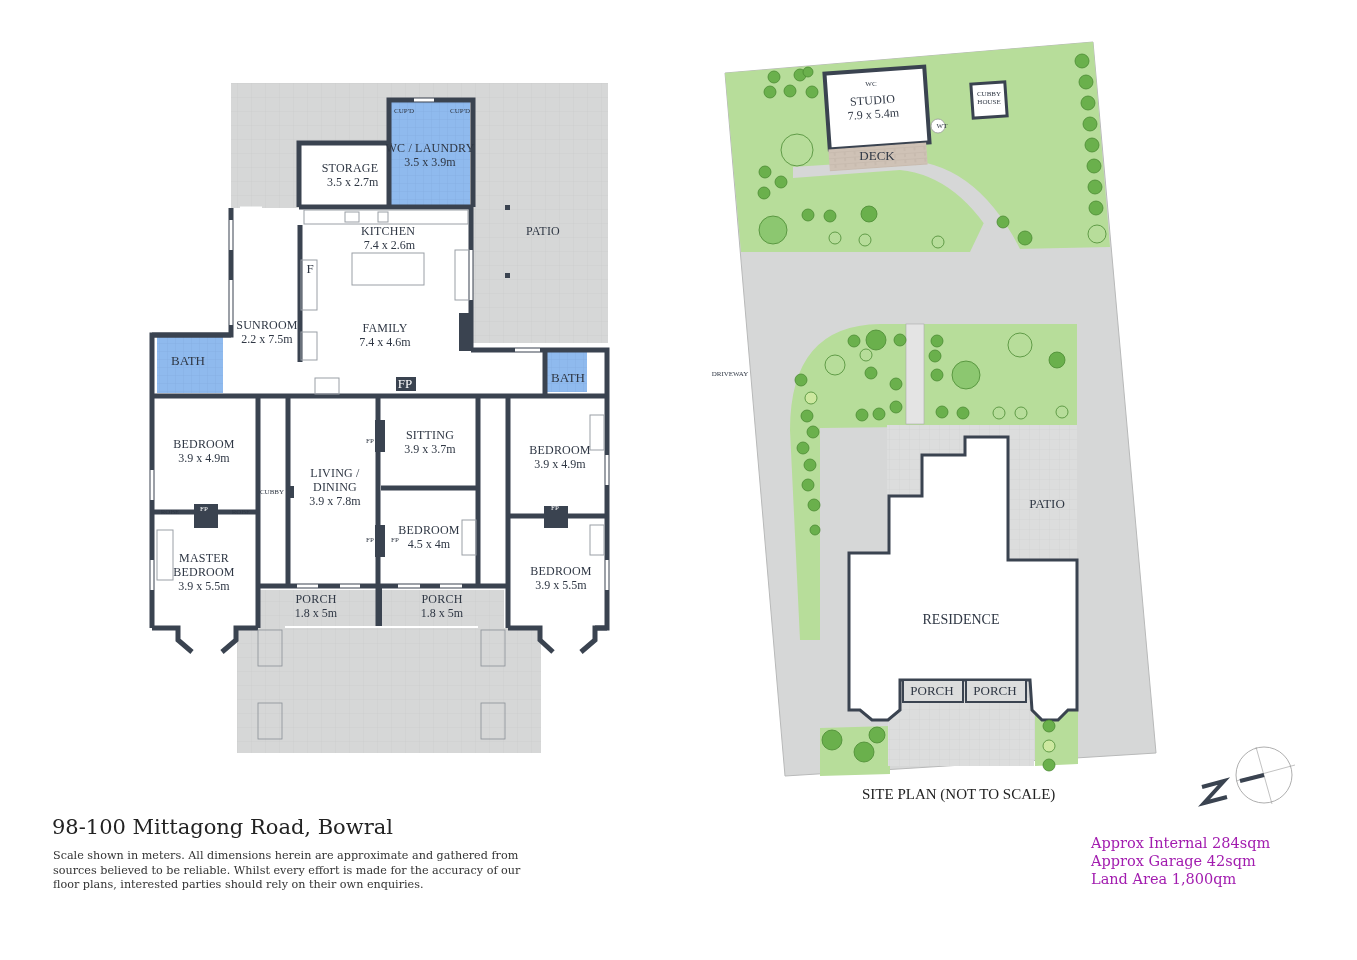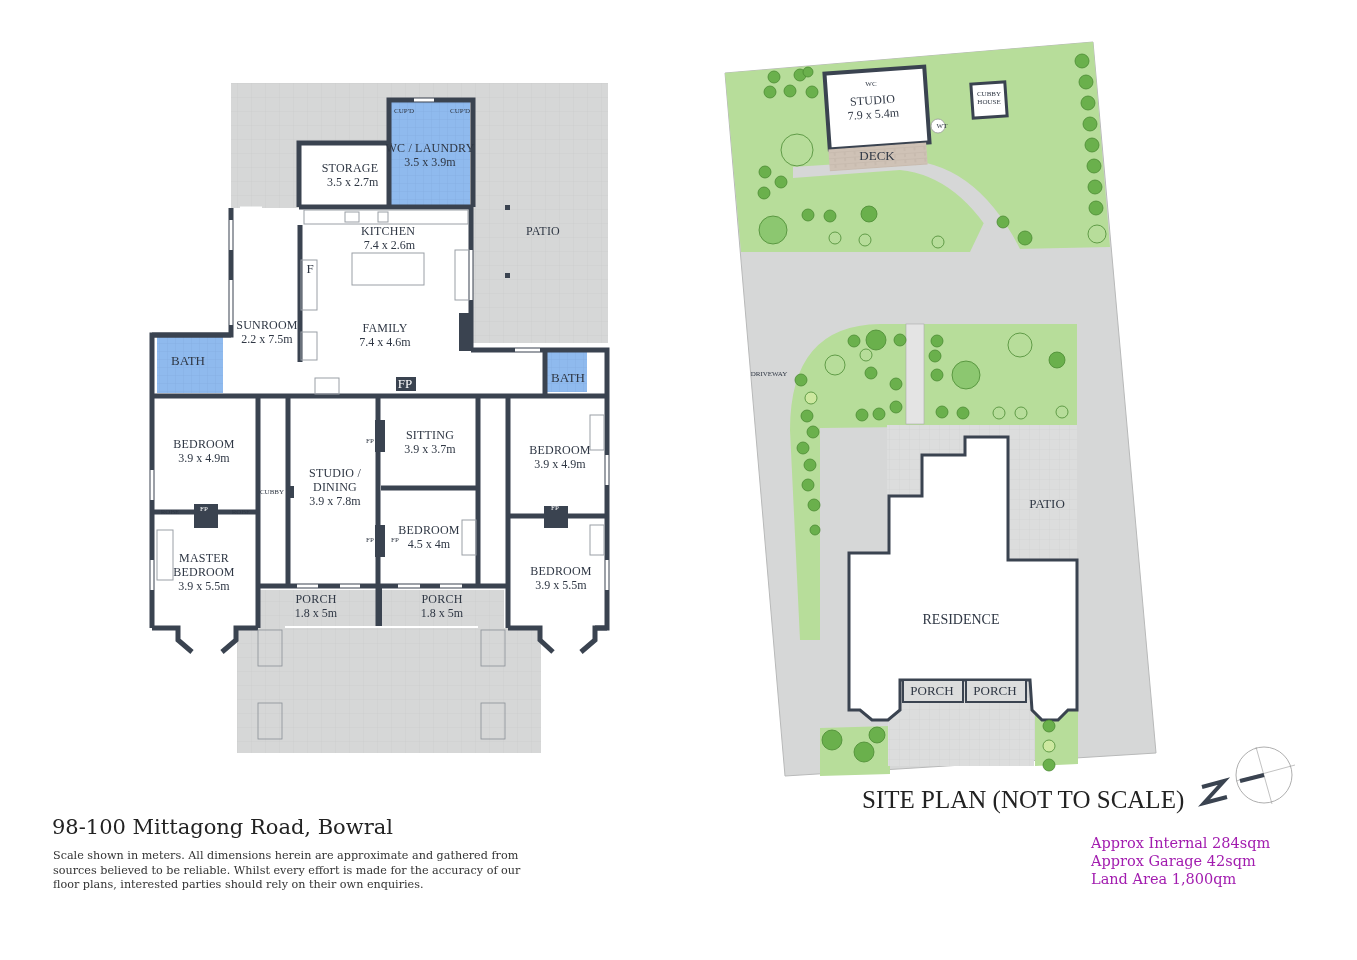--- a/index.html
+++ b/index.html
@@ -7,21 +7,21 @@
   .abs{position:absolute;}
   .lbl{position:absolute;text-align:center;font-family:"Liberation Serif",serif;color:#2f3744;line-height:1.15;white-space:nowrap;transform:translate(-50%,-50%);}
   .lbl .n{font-size:12px;letter-spacing:0.2px;}
   .lbl .d{font-size:12px;}
   .sm{font-size:13px;}
   .tiny{font-size:7px;}
   svg{position:absolute;left:0;top:0;}
   #title{left:52px;top:815px;font-family:"DejaVu Serif",serif;font-size:21px;color:#222;text-align:right;}
   #disclaimer{left:53px;top:849px;width:480px;font-family:"DejaVu Serif",serif;font-size:11.2px;line-height:14.5px;color:#333;}
   #areas{left:1091px;top:834px;font-family:"DejaVu Serif",serif;font-size:14.5px;line-height:18px;color:#a21caf;}
-  #siteplan-title{left:862px;top:786px;font-family:"Liberation Serif",serif;font-size:25px;color:#222;}
+  #siteplan-title{left:862px;top:786px;font-family:"Liberation Serif",serif;font-size:15px;color:#222;}
 </style>
 </head>
 <body>
 
 <svg width="1357" height="960" viewBox="0 0 1357 960">
   <defs>
     <pattern id="tile" width="14" height="14" patternUnits="userSpaceOnUse">
       <rect width="14" height="14" fill="#d6d7d7"></rect>
       <path d="M14 0V14H0" fill="none" stroke="#c8c9c9" stroke-width="0.6"></path>
     </pattern>
@@ -286,21 +286,21 @@
     </div>
   <div class="lbl sm" style="left:310px;top:269px;">F</div>
   <div class="lbl sm" style="left:188px;top:361px;">BATH</div>
   <div class="lbl sm" style="left:568px;top:378px;">BATH</div>
   <div class="lbl sm" style="left:405px;top:384px;color:#fff;">FP</div>
   <div class="lbl" style="left:204px;top:452px;">
       <div class="n">BEDROOM</div>
       <div class="d">3.9 x 4.9m</div>
     </div>
   <div class="lbl" style="left:335px;top:488px;">
-      <div class="n">STUDIO /</div>
+      <div class="n">LIVING /</div>
       <div class="n">DINING</div>
       <div class="d">3.9 x 7.8m</div>
     </div>
   <div class="lbl" style="left:430px;top:443px;">
       <div class="n">SITTING</div>
       <div class="d">3.9 x 3.7m</div>
     </div>
   <div class="lbl" style="left:560px;top:458px;">
       <div class="n">BEDROOM</div>
       <div class="d">3.9 x 4.9m</div>
@@ -341,21 +341,21 @@
       <div class="n sm">STUDIO</div>
       <div class="d sm">7.9 x 5.4m</div>
     </div>
   <div class="lbl tiny" style="left:871px;top:84px;">WC</div>
   <div class="lbl tiny" style="left:942px;top:126px;">WT</div>
   <div class="lbl sm" style="left:877px;top:156px;">DECK</div>
   <div class="lbl tiny" style="left:989px;top:98px;">
       <div>CUBBY</div>
       <div>HOUSE</div>
     </div>
-  <div class="lbl tiny" style="left:769px;top:374px;">DRIVEWAY</div>
+  <div class="lbl tiny" style="left:730px;top:374px;">DRIVEWAY</div>
   <div class="lbl sm" style="left:1047px;top:504px;">PATIO</div>
   <div class="lbl" style="left:961px;top:620px;font-size:14px;">RESIDENCE</div>
   <div class="lbl sm" style="left:932px;top:691px;">PORCH</div>
   <div class="lbl sm" style="left:995px;top:691px;">PORCH</div>
   <div class="abs" id="siteplan-title">SITE PLAN (NOT TO SCALE)</div>
 </div>
 
 <div class="abs" id="title">98-100 Mittagong Road, Bowral</div>
 <div class="abs" id="disclaimer">Scale shown in meters. All dimensions herein are approximate and gathered from sources believed to be  reliable. Whilst every effort is made for the accuracy of our floor plans, interested parties should rely on their own enquiries.</div>
 <div class="abs" id="areas">

